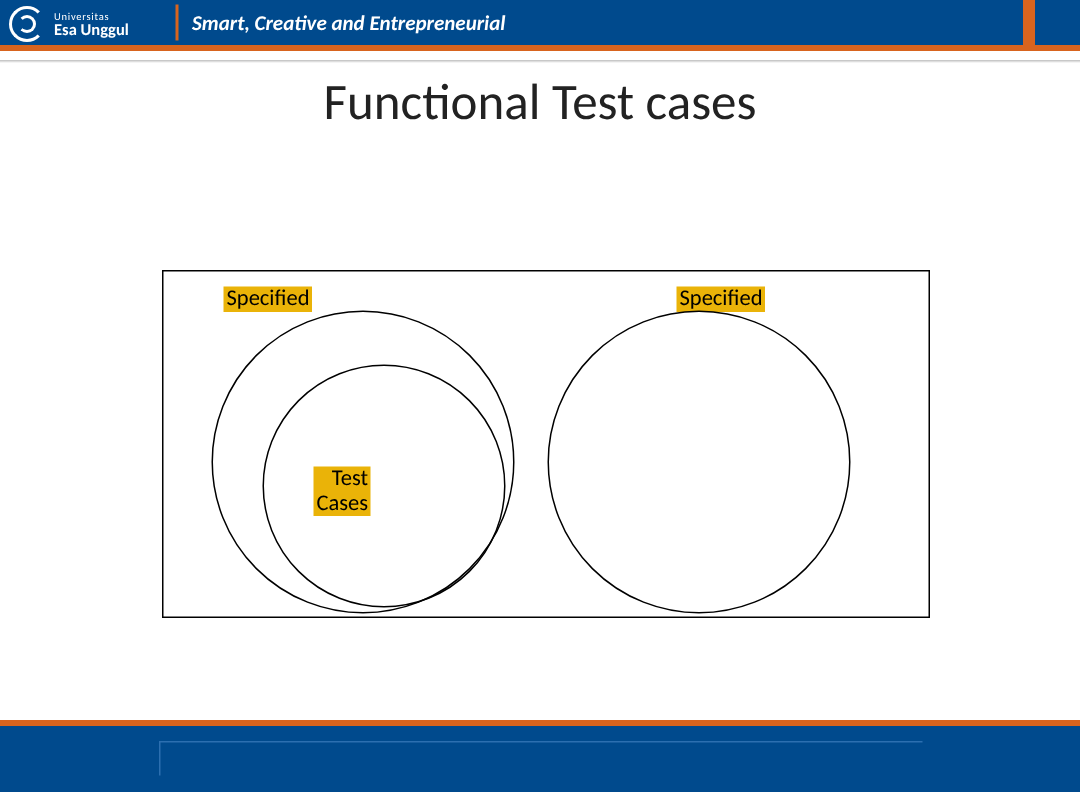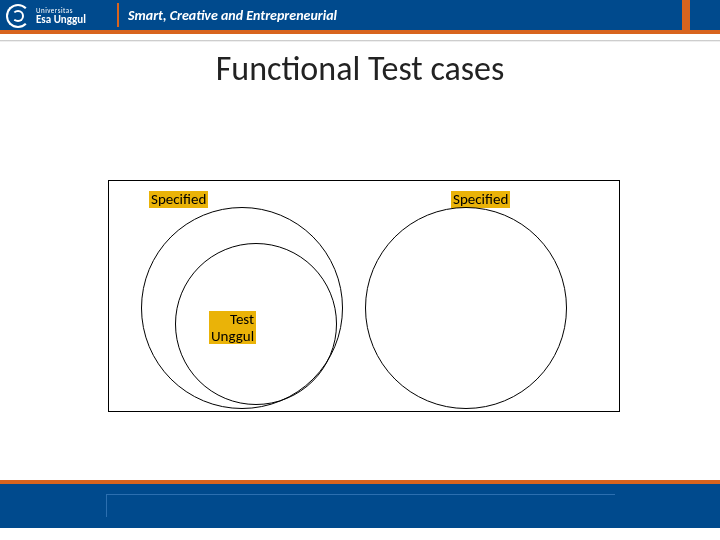--- a/index.html
+++ b/index.html
@@ -50,19 +50,19 @@
 <div class="slide-title">Functional Test cases</div>
 
 <div class="diagram">
   <div class="lbl lbl-spec">Specified</div>
   <div class="lbl lbl-prog">Specified</div>
   <div class="circle c-spec"></div>
   <div class="circle c-prog"></div>
   <div class="circle c-tests"></div>
   <div class="lbl lbl-tests">
     <span>Test</span><br>
-    <span>Unggul</span>
+    <span>Cases</span>
   </div>
 </div>
 
 <div class="footer-bar">
   <div class="footer-inset"></div>
 </div>
 
 </body></html>

